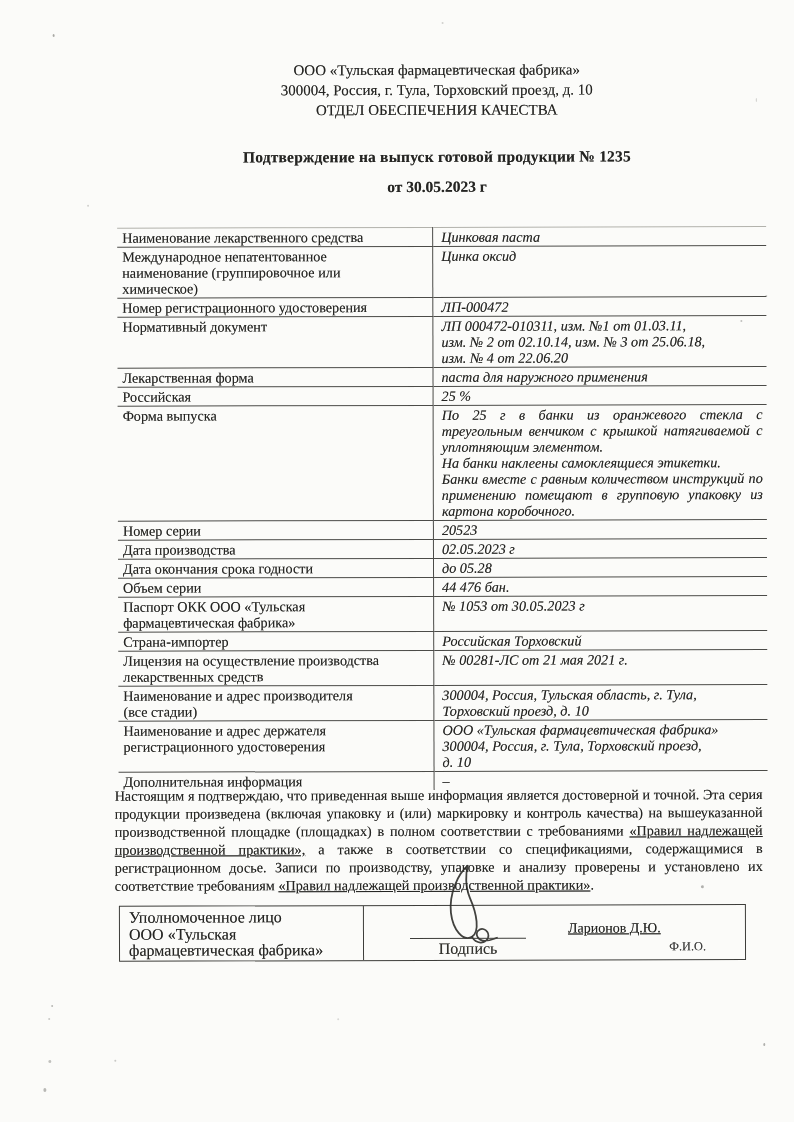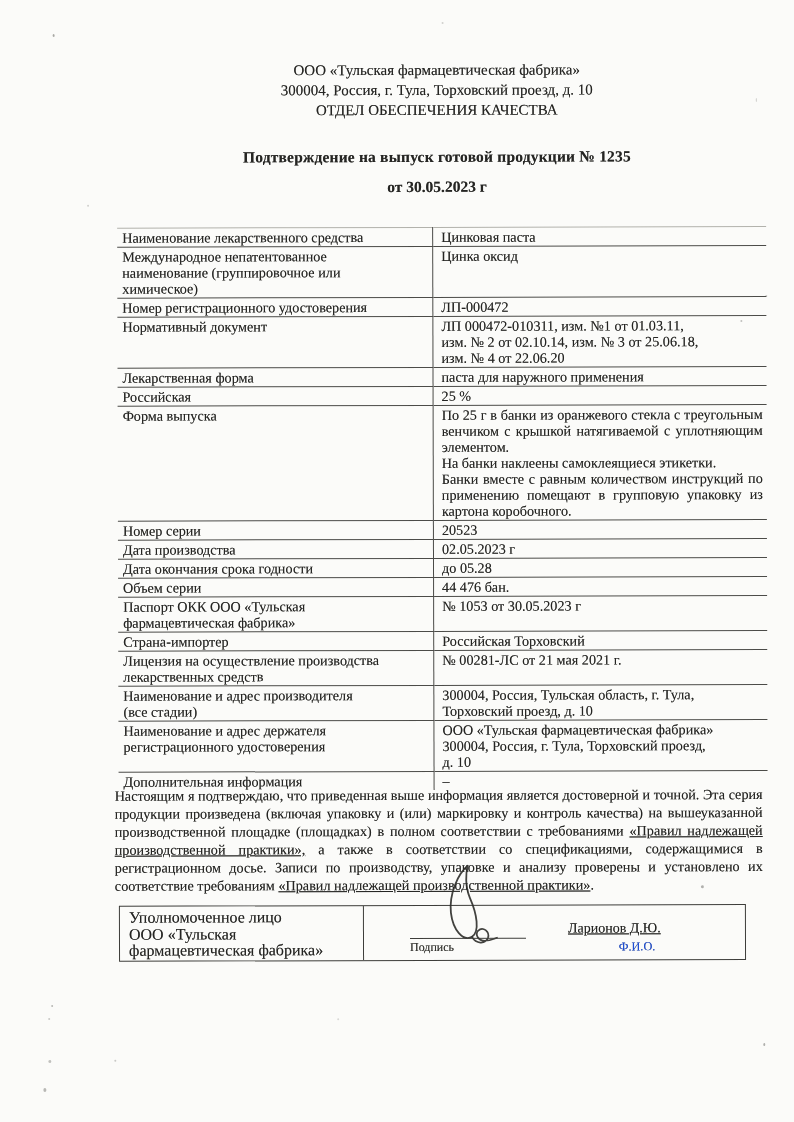--- a/index.html
+++ b/index.html
@@ -34,21 +34,21 @@
   }
   table.main td {
     vertical-align: top;
     padding: 1px 4px 1px 5px;
     line-height: 16px;
     border-bottom: 1px solid #4b4b48;
     white-space: pre-line;
     overflow: hidden;
   }
   table.main td.lbl { width: 306px; margin-left: 20px; }
-  table.main td.val { width: 321px; border-left: 1px solid #4b4b48; padding-left: 8px; }
+  table.main td.val { width: 321px; border-left: 1px solid #4b4b48; padding-left: 8px; font-style: italic; }
   table.main td.v-just { text-align: justify; }
   table.main tr:last-child td { border-bottom: none; }
 
   .statement {
     position: absolute; left: 114px; top: 786px; width: 648px;
     font-size: 14.2px; line-height: 18px;
     text-align: justify;
   }
   .statement .u { text-decoration: underline; font-weight: normal; }
   .release-line {
@@ -72,30 +72,30 @@
     font-size: 16px; line-height: 16.5px;
     white-space: pre-line;
   }
   .sig-svg { position: absolute; left: 302px; top: -46px; width: 88px; height: 98px; }
   .sig-line {
     position: absolute; left: 290px; top: 32px; width: 116px;
     border-bottom: 1px solid #3d3d3a;
   }
   .sig-caption {
     position: absolute; left: 290px; top: 34px; width: 116px;
-    font-size: 12px; text-align: left; color: #33332f;
+    font-size: 16px; text-align: center; color: #33332f;
   }
   .sig-name {
     position: absolute; left: 448px; top: 15px; width: 138px;
     font-size: 14px; text-align: left;
     text-decoration: underline;
   }
   .sig-fio {
     position: absolute; left: 448px; top: 34px; width: 138px;
-    font-size: 12.3px; text-align: center; color: #1d4ed8;
+    font-size: 12.3px; text-align: right; color: #404040;
   }
 
   .speck { position: absolute; background: #555550; border-radius: 50%; }
 </style>
 </head>
 <body>
 
 <div id="document">
 
   <div class="center-wrap" style="top: 60px;">

